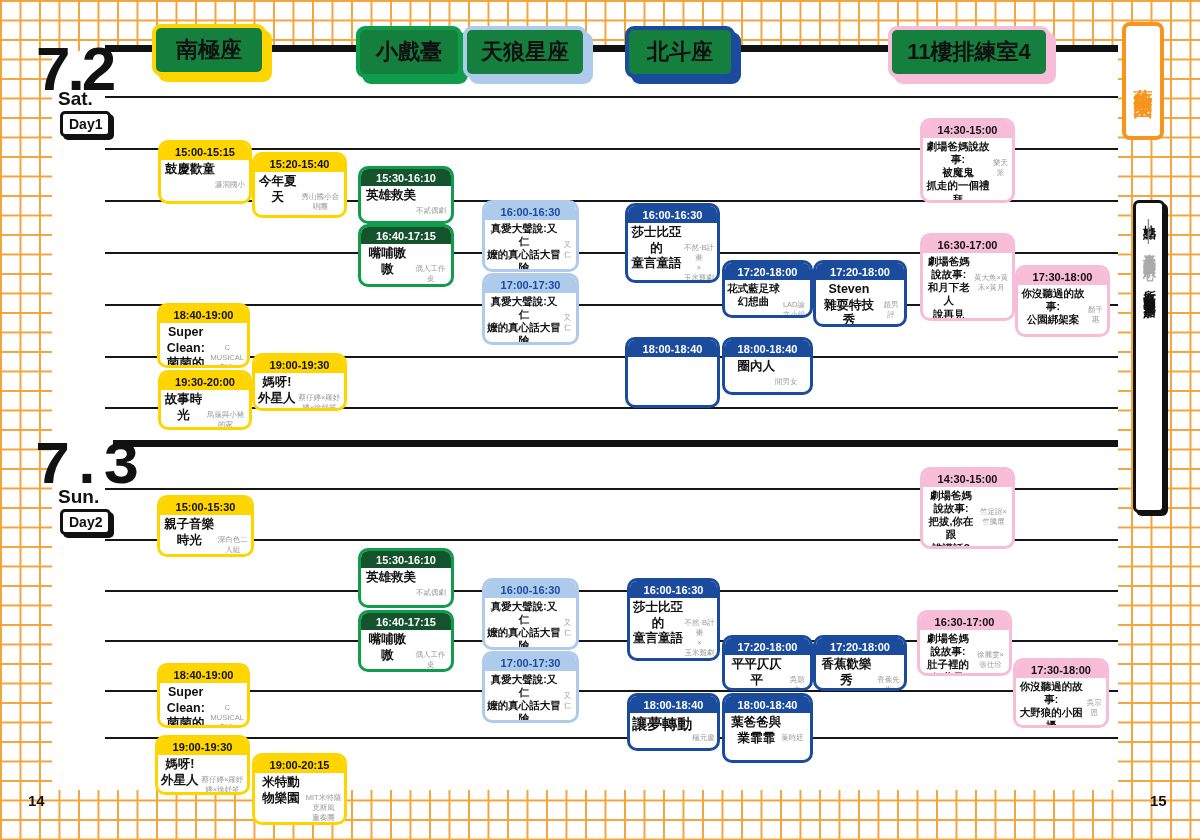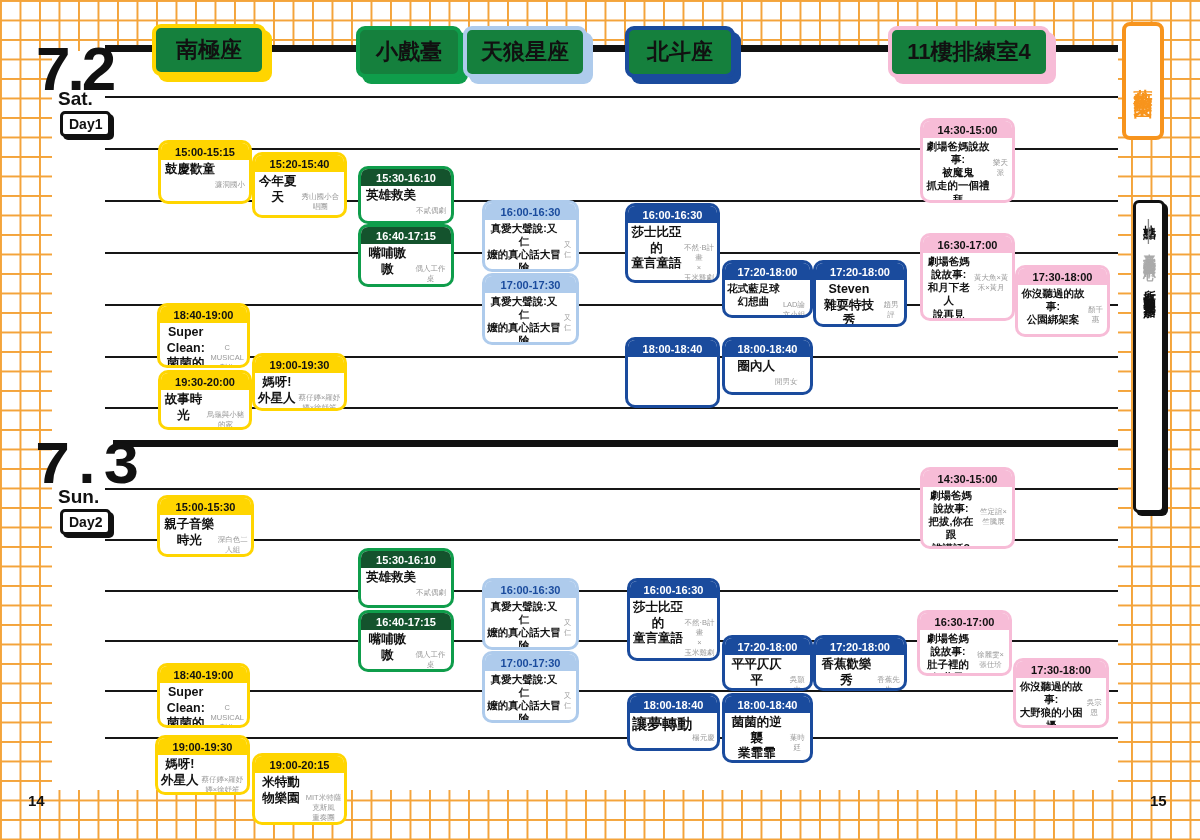--- a/index.html
+++ b/index.html
@@ -282,21 +282,21 @@
     <div class="card darkblue" style="left: 627px; top: 693px; width: 93px; height: 58px;">
       <div class="band">18:00-18:40</div>
       <div class="body">
         <div class="title" style="font-size: 15px;">讓夢轉動</div>
         <div class="sub">楊元慶</div>
       </div>
     </div>
     <div class="card darkblue" style="left: 722px; top: 693px; width: 91px; height: 70px;">
       <div class="band">18:00-18:40</div>
       <div class="body">
-        <div class="title" style="font-size: 12.5px;">菌菌的逆襲
+        <div class="title" style="font-size: 12.5px;">葉爸爸與
 業霏霏</div>
         <div class="sub">葉時廷</div>
       </div>
     </div>
     <div class="card pink" style="left: 920px; top: 467px; width: 95px; height: 82px;">
       <div class="band">14:30-15:00</div>
       <div class="body">
         <div class="title" style="font-size: 10.5px;">劇場爸媽說故事:
 把拔,你在跟
 誰講話?</div>

